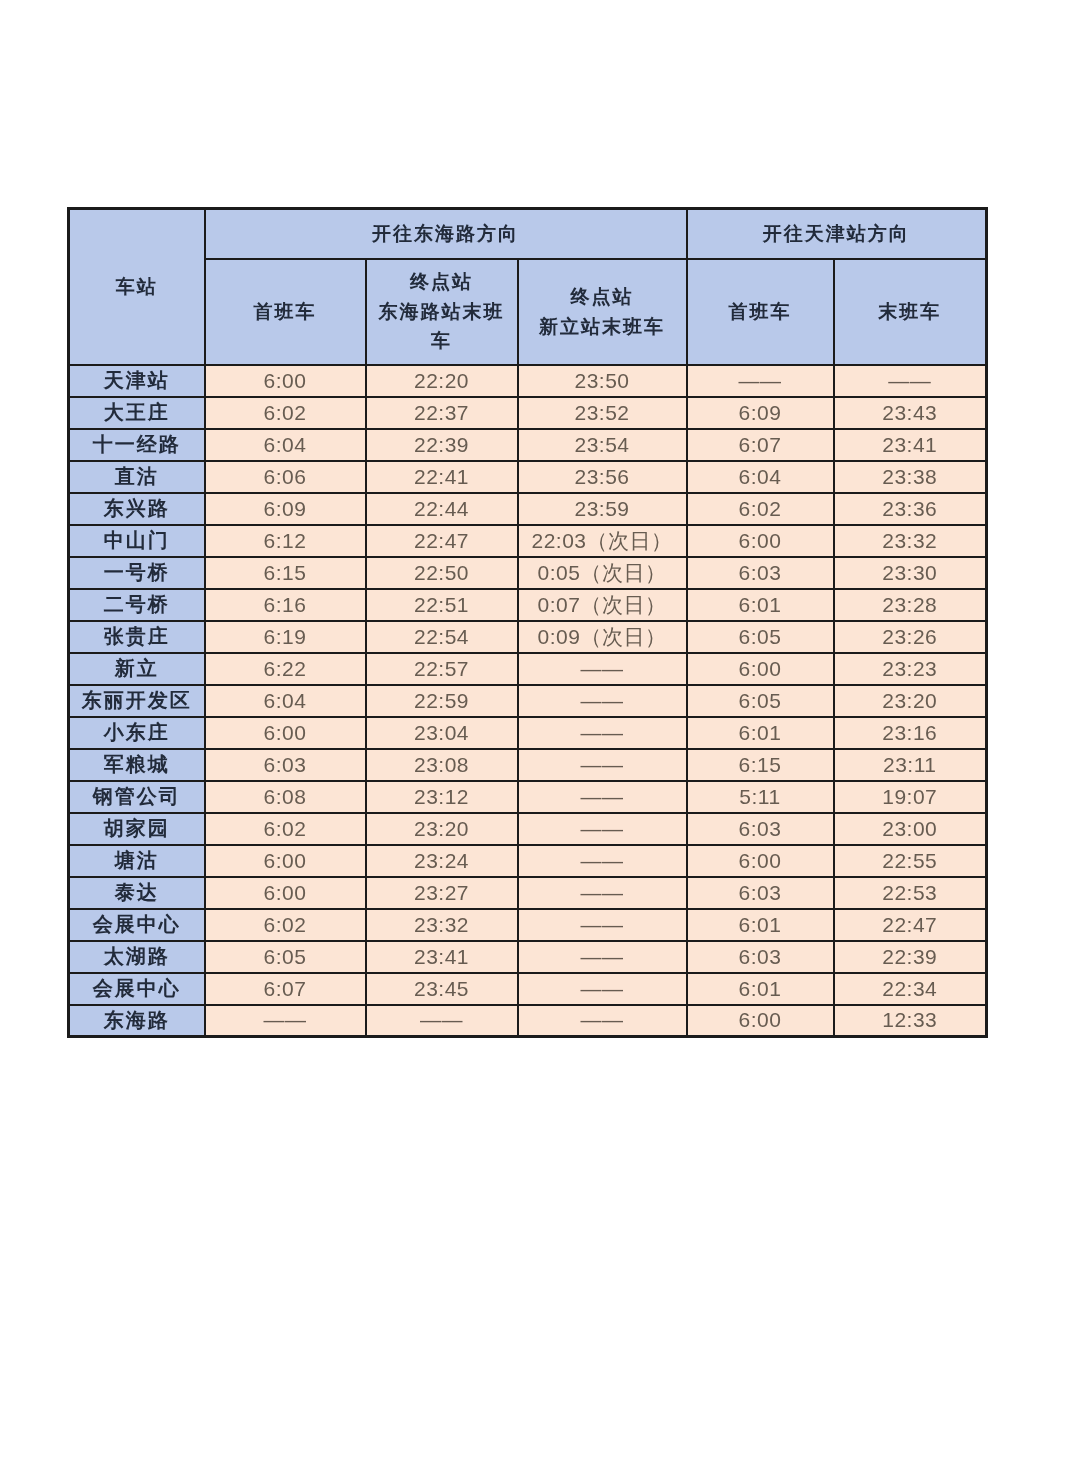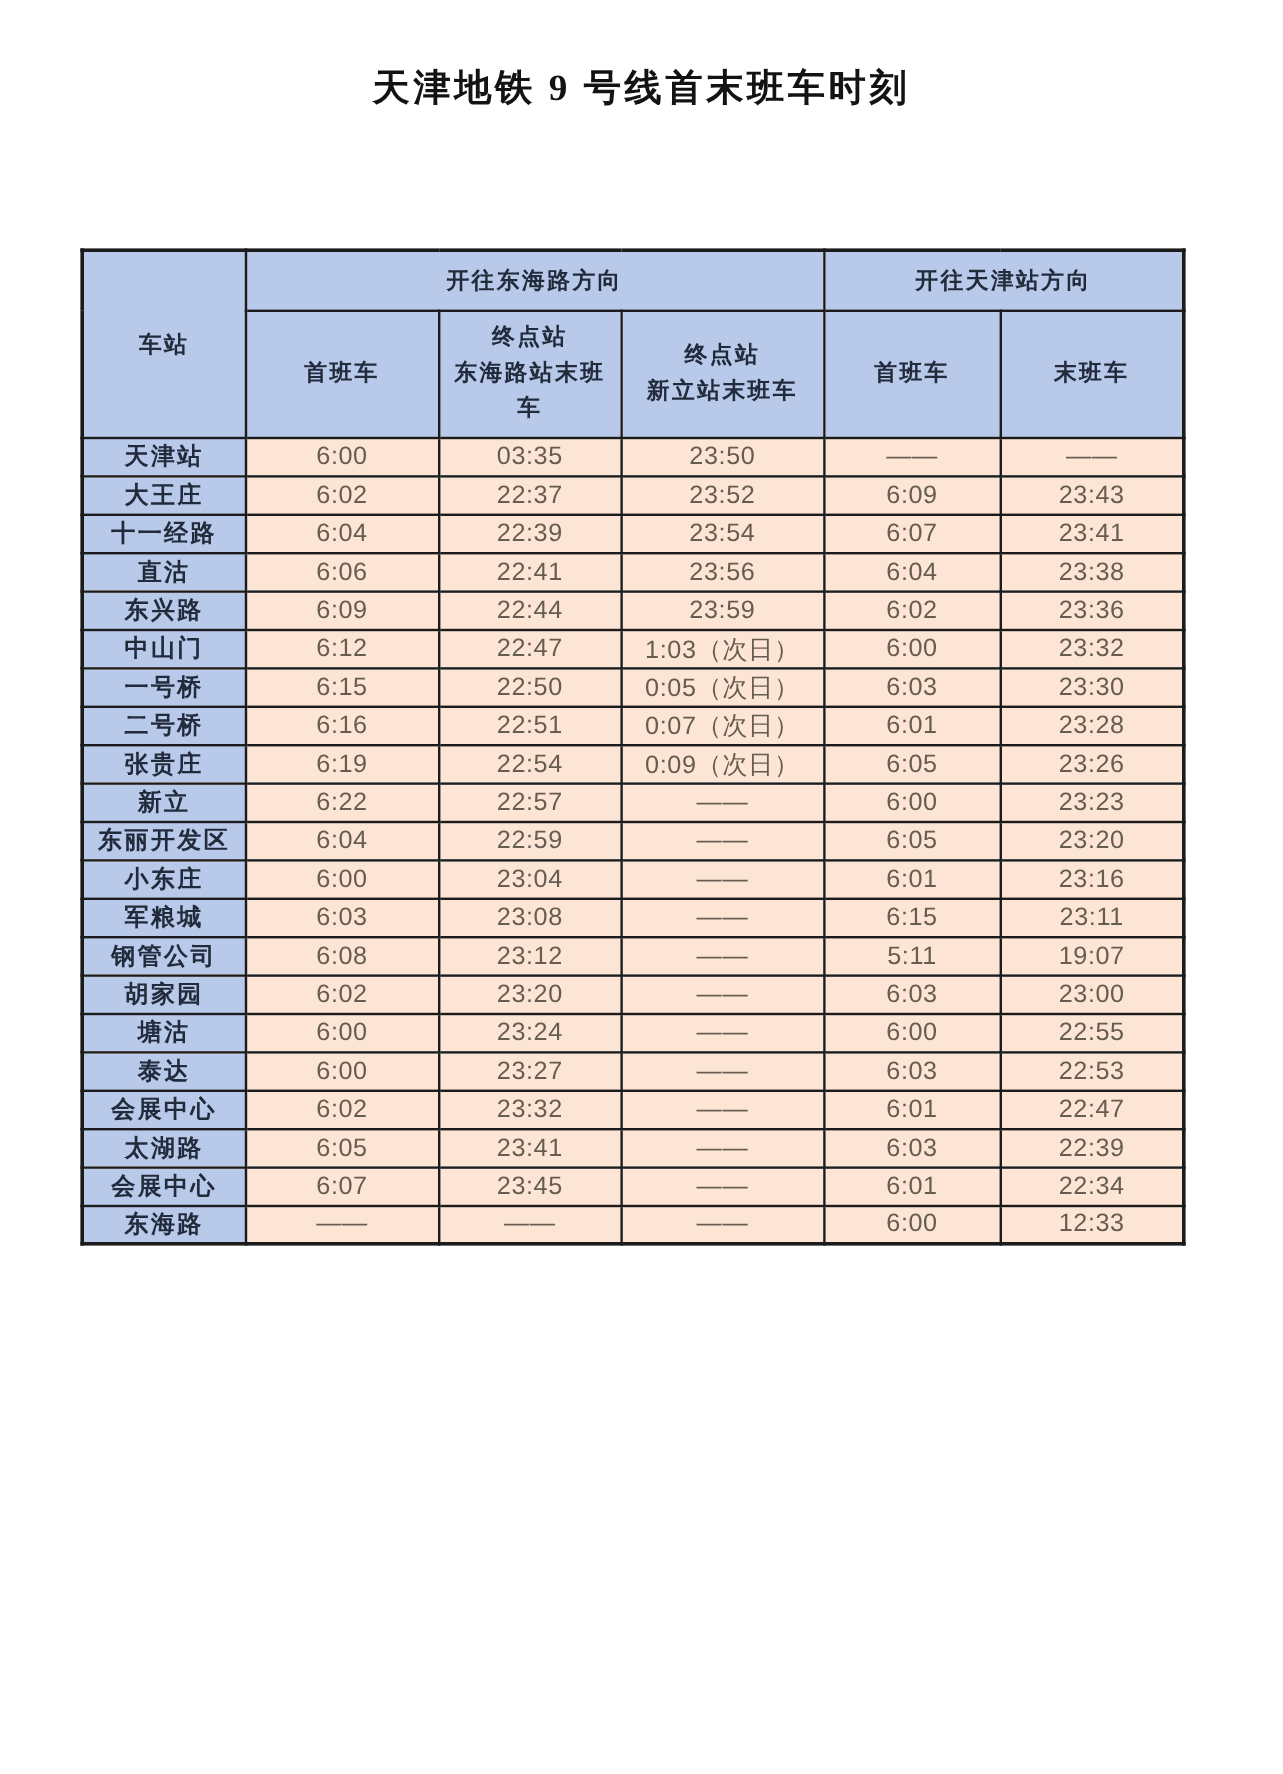--- a/index.html
+++ b/index.html
@@ -69,21 +69,20 @@
     font-size: 21px;
     letter-spacing: 0.5px;
     white-space: nowrap;
   }
 </style>
 </head>
 <body>
 
 <div class="page">
 
-  <div class="page-title">天津地铁 9 号线首末班车时刻</div>
 
   <table class="timetable">
     <colgroup>
       <col style="width:136px">
       <col style="width:161px">
       <col style="width:152px">
       <col style="width:169px">
       <col style="width:147px">
       <col style="width:153px">
     </colgroup>
@@ -113,21 +112,21 @@
         <th>
           <span class="sub-line">末班车</span>
           <span class="sub-line"></span>
         </th>
       </tr>
     </thead>
     <tbody id="rows">
         <tr>
       <td class="station">天津站</td>
       <td class="time">6:00</td>
-      <td class="time">03:35</td>
+      <td class="time">22:20</td>
       <td class="time">23:50</td>
       <td class="time">——</td>
       <td class="time">——</td>
     </tr>
         <tr>
       <td class="station">大王庄</td>
       <td class="time">6:02</td>
       <td class="time">22:37</td>
       <td class="time">23:52</td>
       <td class="time">6:09</td>
@@ -154,21 +153,21 @@
       <td class="time">6:09</td>
       <td class="time">22:44</td>
       <td class="time">23:59</td>
       <td class="time">6:02</td>
       <td class="time">23:36</td>
     </tr>
         <tr>
       <td class="station">中山门</td>
       <td class="time">6:12</td>
       <td class="time">22:47</td>
-      <td class="time">1:03（次日）</td>
+      <td class="time">22:03（次日）</td>
       <td class="time">6:00</td>
       <td class="time">23:32</td>
     </tr>
         <tr>
       <td class="station">一号桥</td>
       <td class="time">6:15</td>
       <td class="time">22:50</td>
       <td class="time">0:05（次日）</td>
       <td class="time">6:03</td>
       <td class="time">23:30</td>

